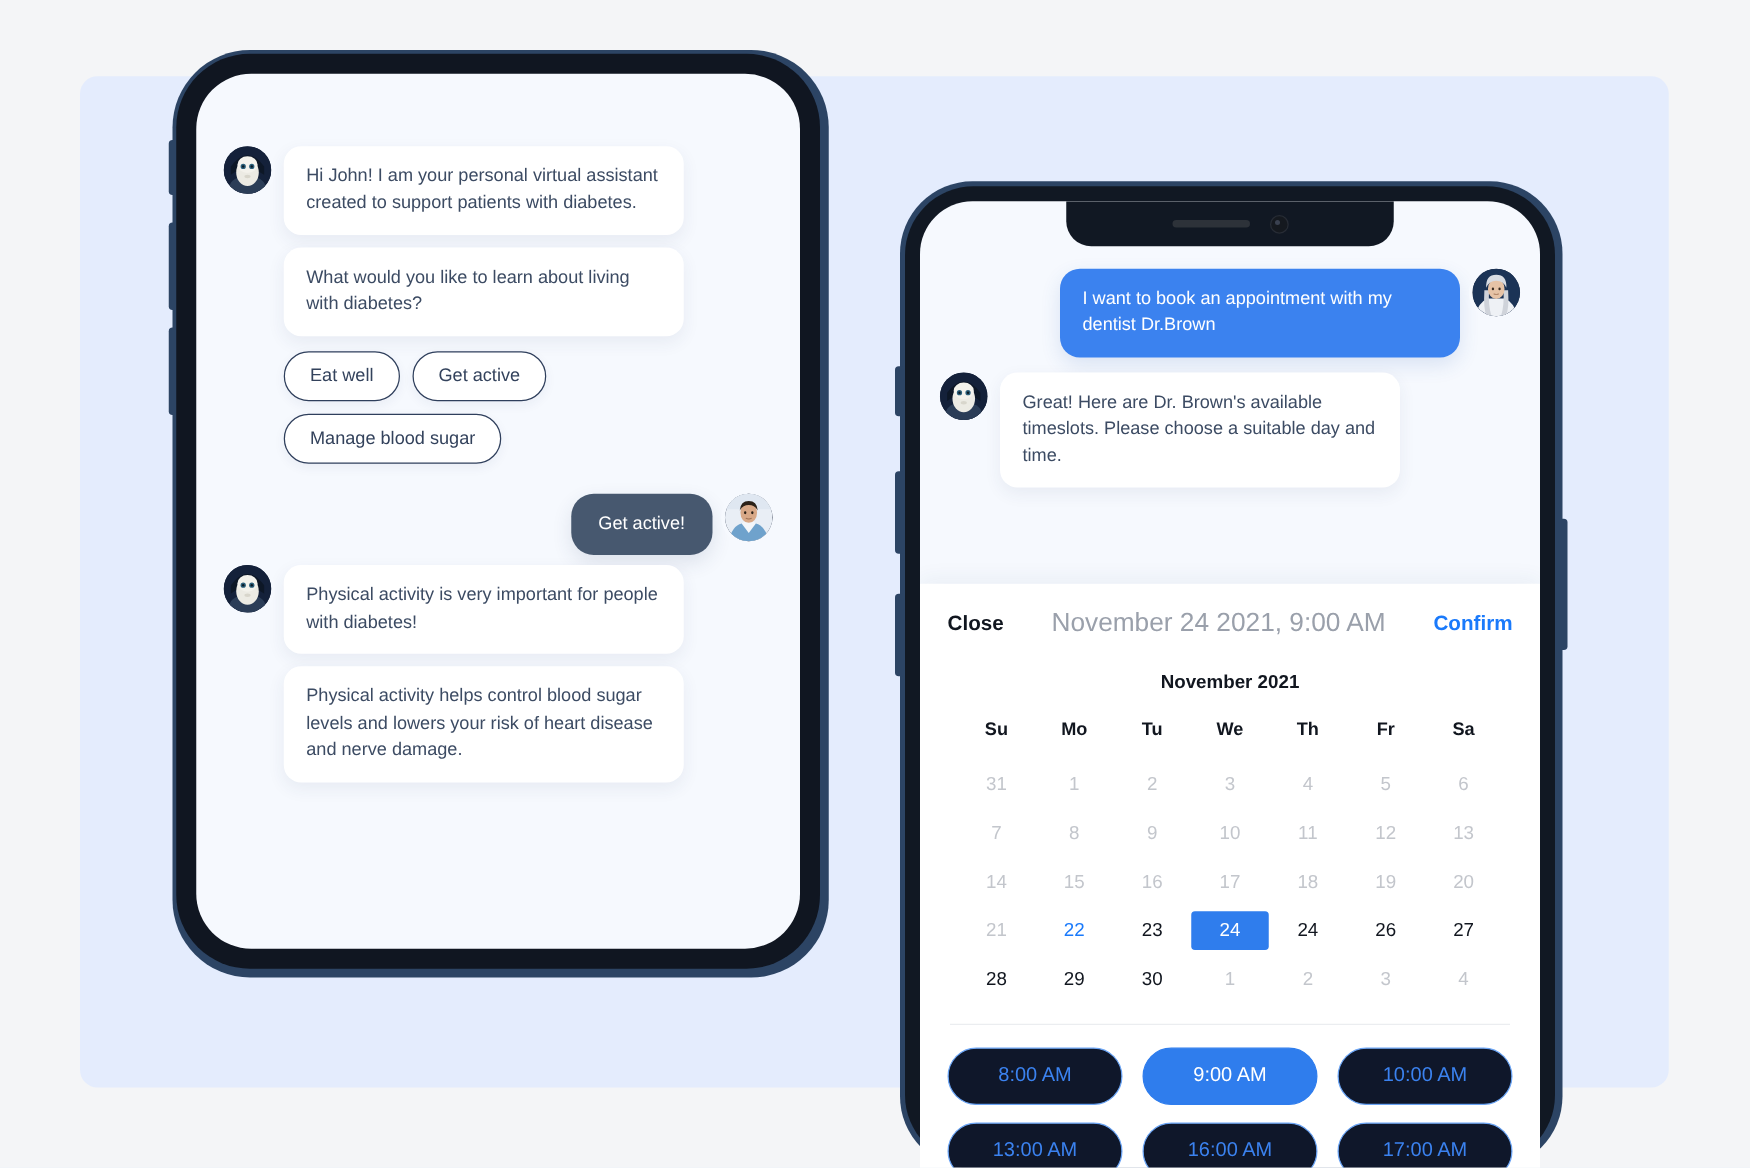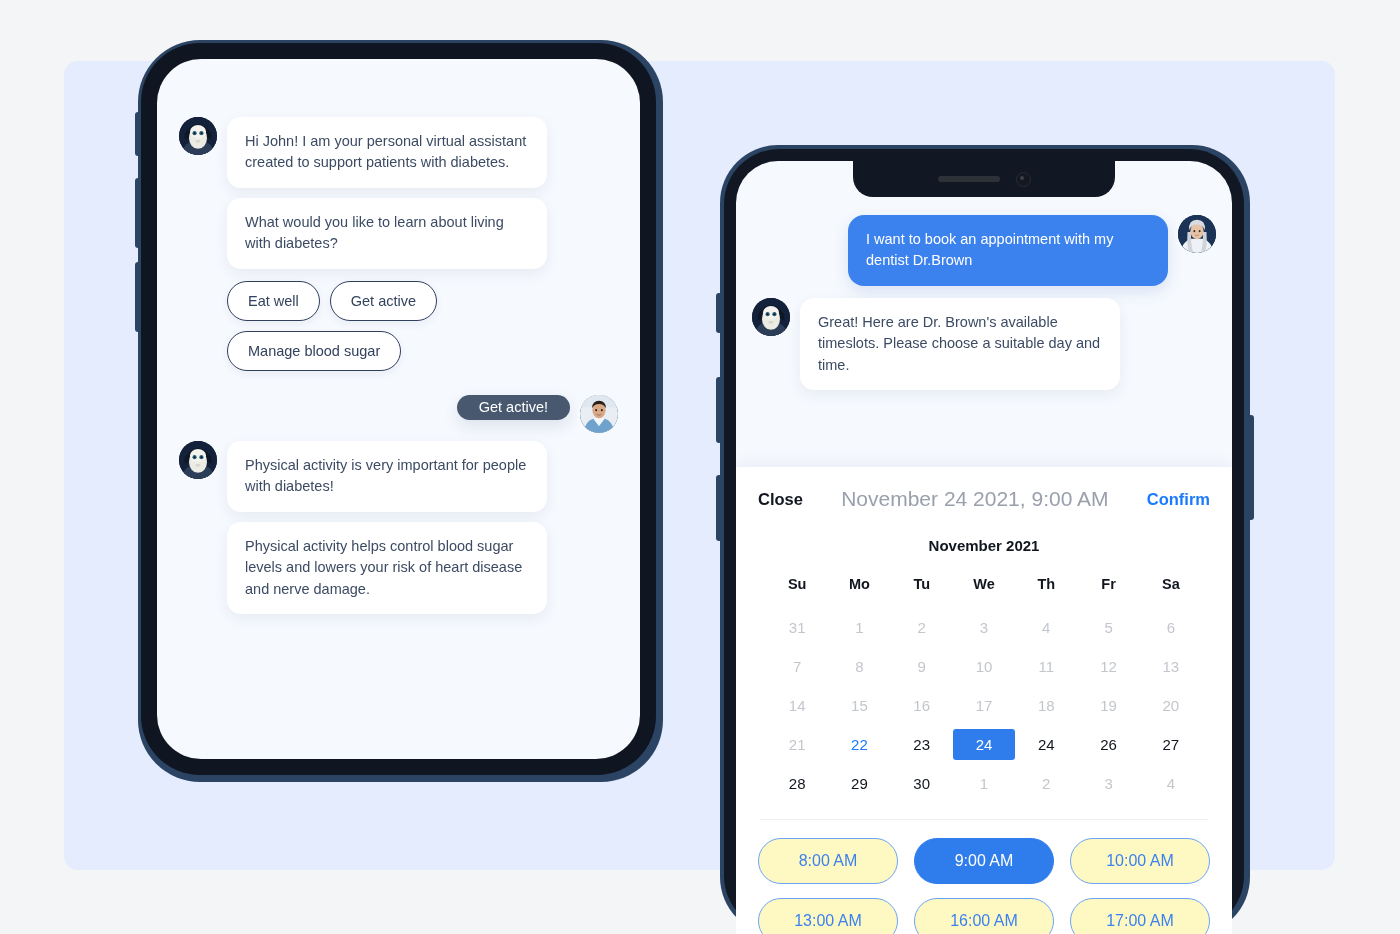--- a/index.html
+++ b/index.html
@@ -110,21 +110,21 @@
     box-shadow: 0 5px 14px rgba(39,58,95,0.07);
     max-width: 320px;
   }
 
   .bubble-stack { display: flex; flex-direction: column; gap: 10px; align-items: center; }
 
   .bubble.dark {
     background: #47586f;
     color: #ffffff;
     border-radius: 18px;
-    padding: 2px 22px;
+    padding: 14px 22px;
     box-shadow: 0 6px 16px rgba(39,58,95,0.12);
     text-align: right;
   }
   .bubble.blue {
     background: #3b82ef;
     color: #ffffff;
     border-radius: 16px;
     padding: 14px 18px;
     box-shadow: 0 6px 16px rgba(40,90,180,0.14);
     max-width: 320px;
@@ -296,21 +296,21 @@
   }
   .slots {
     display: grid;
     grid-template-columns: repeat(3, 1fr);
     gap: 14px 16px;
     padding-top: 18px;
   }
   .slot {
     border: 1.4px solid #6aa4f5;
     color: #3b82ef;
-    background: #fef9c3;
+    background: #0f172a;
     border-radius: 24px;
     text-align: center;
     font-size: 16px;
     padding: 13px 0;
     cursor: pointer;
   }
   .slot.active {
     background: #2f7ded;
     border-color: #2f7ded;
     color: #ffffff;

